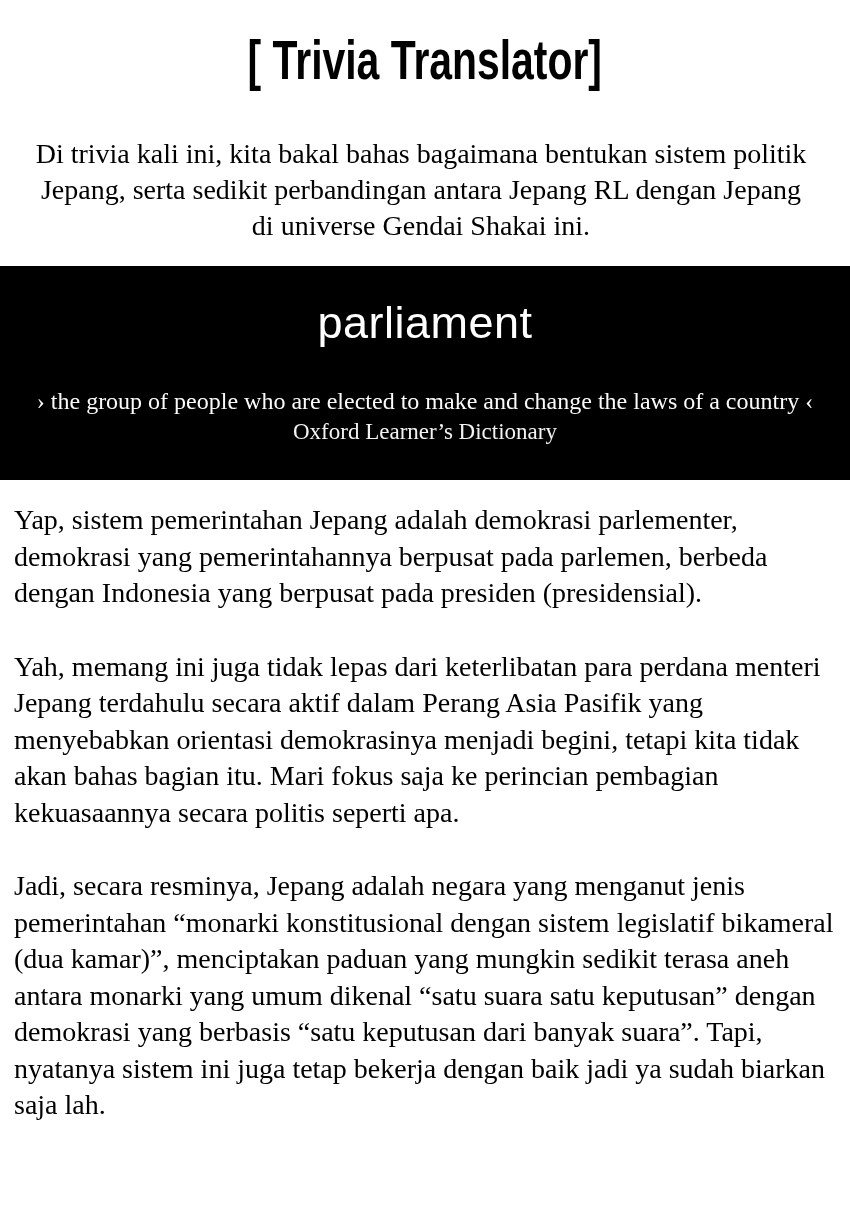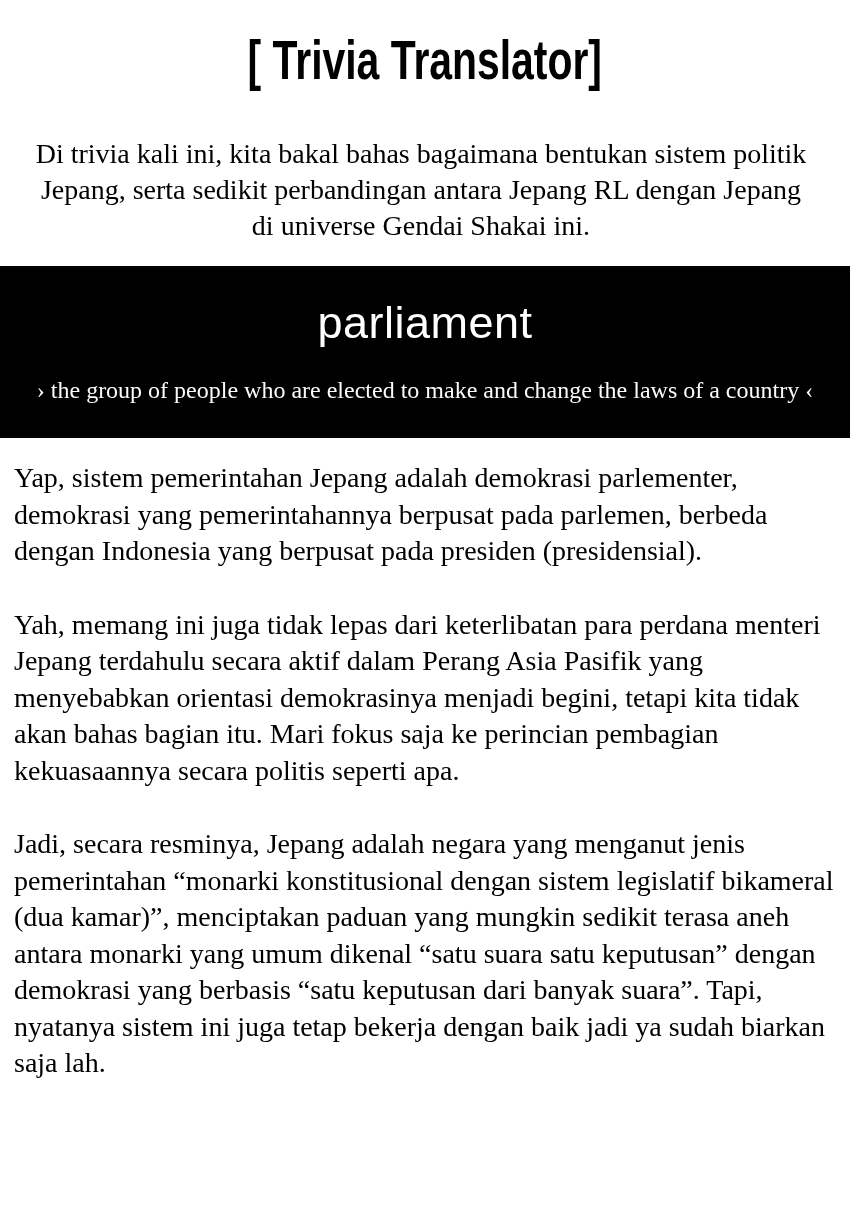--- a/index.html
+++ b/index.html
@@ -63,21 +63,21 @@
     font-family: "Liberation Sans", sans-serif;
     font-size: 17px;
     line-height: 22px;
     color: #c6c6c6;
     margin-top: 2px;
     letter-spacing: 1px;
   }
   .banner-def {
     font-size: 24px;
     line-height: 28px;
-    margin-top: 28px;
+    margin-top: 39px;
     color: #fbfbfb;
   }
   .banner-src {
     font-size: 23px;
     line-height: 28px;
     margin-top: 3px;
     color: #f3f3f3;
   }
   
   .body-copy {
@@ -94,20 +94,21 @@
 
 <div class="page">
 
   <h1 class="title-wrap"><span class="title-inner">[ Trivia Translator]</span></h1>
 
   <p class="intro">Di trivia kali ini, kita bakal bahas bagaimana bentukan sistem politik Jepang, serta sedikit perbandingan antara Jepang RL dengan Jepang di universe Gendai Shakai ini.</p>
 
   <div class="banner">
     <div class="banner-word">parliament</div>
     <div class="banner-def">› the group of people who are elected to make and change the laws of a country ‹</div>
+    <div class="banner-src">Oxford Learner’s Dictionary</div>
   </div>
 
   <div class="body-copy">
     <p>Yap, sistem pemerintahan Jepang adalah demokrasi parlementer, demokrasi yang pemerintahannya berpusat pada parlemen, berbeda dengan Indonesia yang berpusat pada presiden (presidensial).</p>
     <p>Yah, memang ini juga tidak lepas dari keterlibatan para perdana menteri Jepang terdahulu secara aktif dalam Perang Asia Pasifik yang menyebabkan orientasi demokrasinya menjadi begini, tetapi kita tidak akan bahas bagian itu. Mari fokus saja ke perincian pembagian kekuasaannya secara politis seperti apa.</p>
     <p>Jadi, secara resminya, Jepang adalah negara yang menganut jenis pemerintahan “monarki konstitusional dengan sistem legislatif bikameral (dua kamar)”, menciptakan paduan yang mungkin sedikit terasa aneh antara monarki yang umum dikenal “satu suara satu keputusan” dengan demokrasi yang berbasis “satu keputusan dari banyak suara”. Tapi, nyatanya sistem ini juga tetap bekerja dengan baik jadi ya sudah biarkan saja lah.</p>
   </div>
 
 </div>
 

